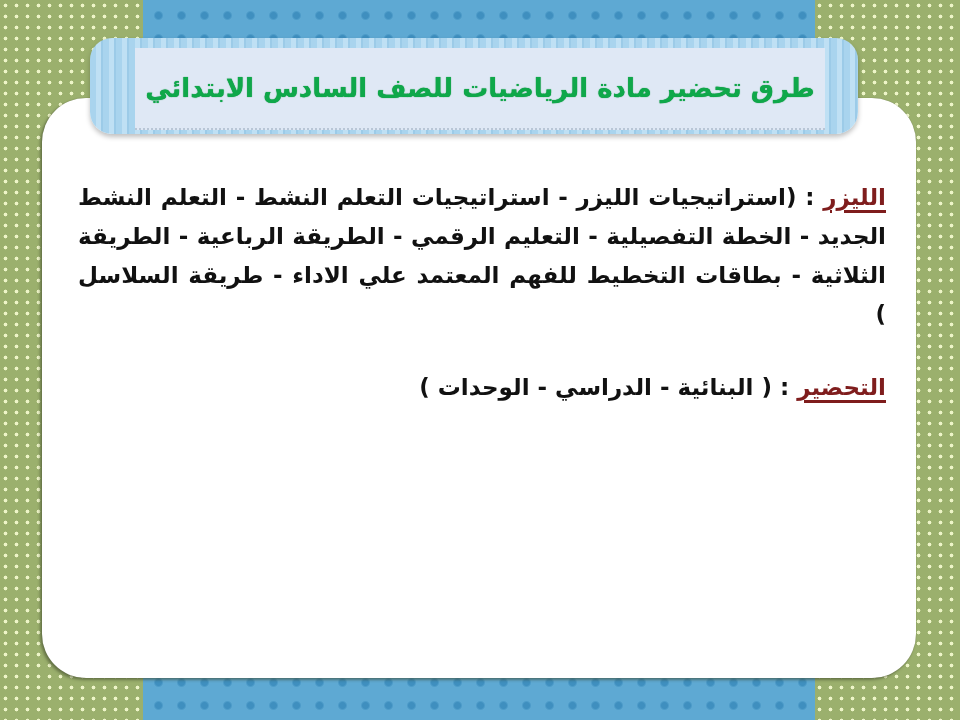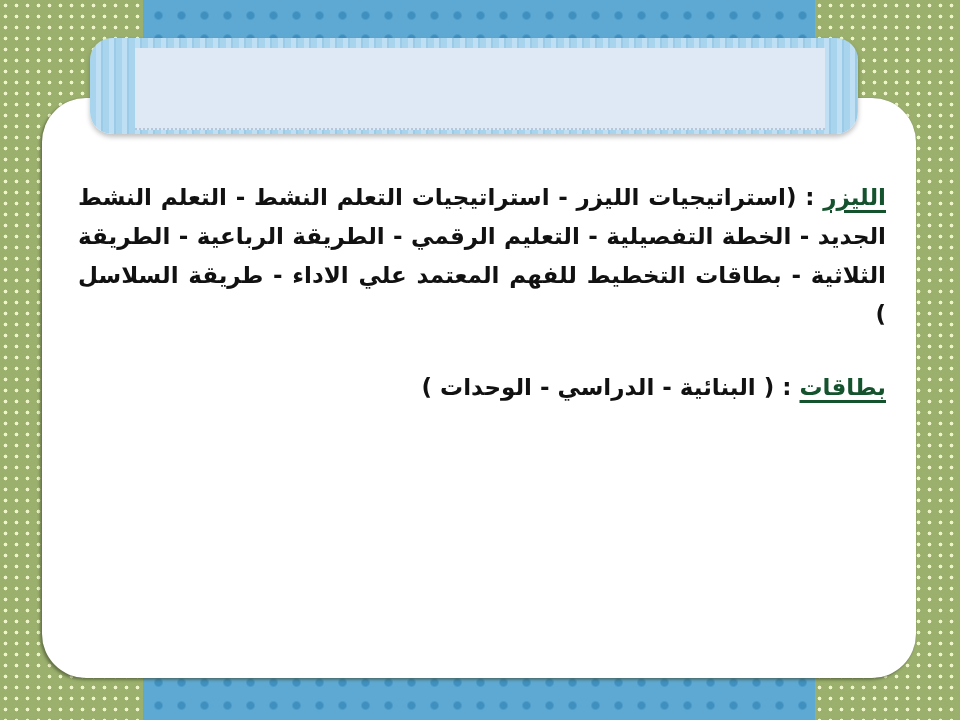--- a/index.html
+++ b/index.html
@@ -41,35 +41,36 @@
     text-shadow: 0 0 1px #0a8a3a;
   }
   .content {
     position: absolute; left: 78px; top: 178px; width: 808px;
     direction: rtl; text-align: justify;
     font-family: "DejaVu Sans", sans-serif; font-weight: bold;
     font-size: 23px; line-height: 39px; color: #111111;
   }
   .para { margin: 0 0 34px 0; }
   .label {
-    color: #14532d; text-decoration: underline; text-decoration-thickness: 3px;
+    color: #7f1d1d; text-decoration: underline; text-decoration-thickness: 3px;
     text-underline-offset: 5px;
   }
   .sep { color: #111; }
 </style>
 </head>
 <body>
 
 <div class="blue-strip"></div>
 
 <div class="card"></div>
 
 <div class="banner">
   <div class="banner-inner">
+    <p class="banner-title">طرق تحضير مادة الرياضيات للصف السادس الابتدائي</p>
   </div>
 </div>
 
 <div class="content">
   <p class="para"><span class="label">الليزر</span><span class="sep"> : </span><span>(استراتيجيات الليزر - استراتيجيات التعلم النشط - التعلم النشط الجديد - الخطة التفصيلية - التعليم الرقمي - الطريقة الرباعية - الطريقة الثلاثية - بطاقات التخطيط للفهم المعتمد علي الاداء - طريقة السلاسل )</span></p>
 
 
-  <p class="para"><span class="label">بطاقات</span><span class="sep"> : </span><span>( البنائية - الدراسي - الوحدات )</span></p>
+  <p class="para"><span class="label">التحضير</span><span class="sep"> : </span><span>( البنائية - الدراسي - الوحدات )</span></p>
 </div>
 
 </body></html>

